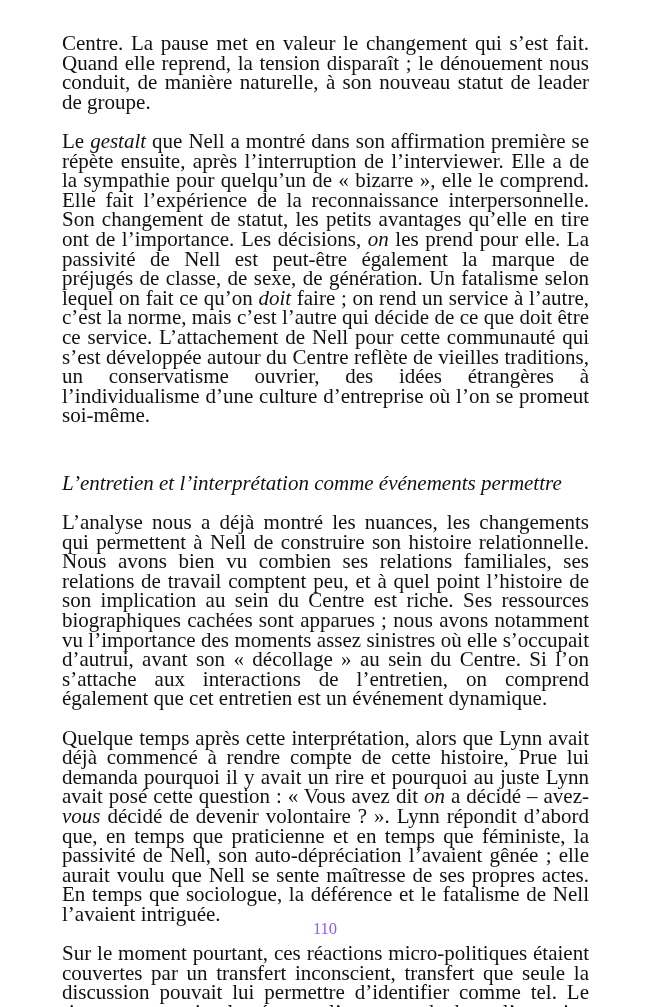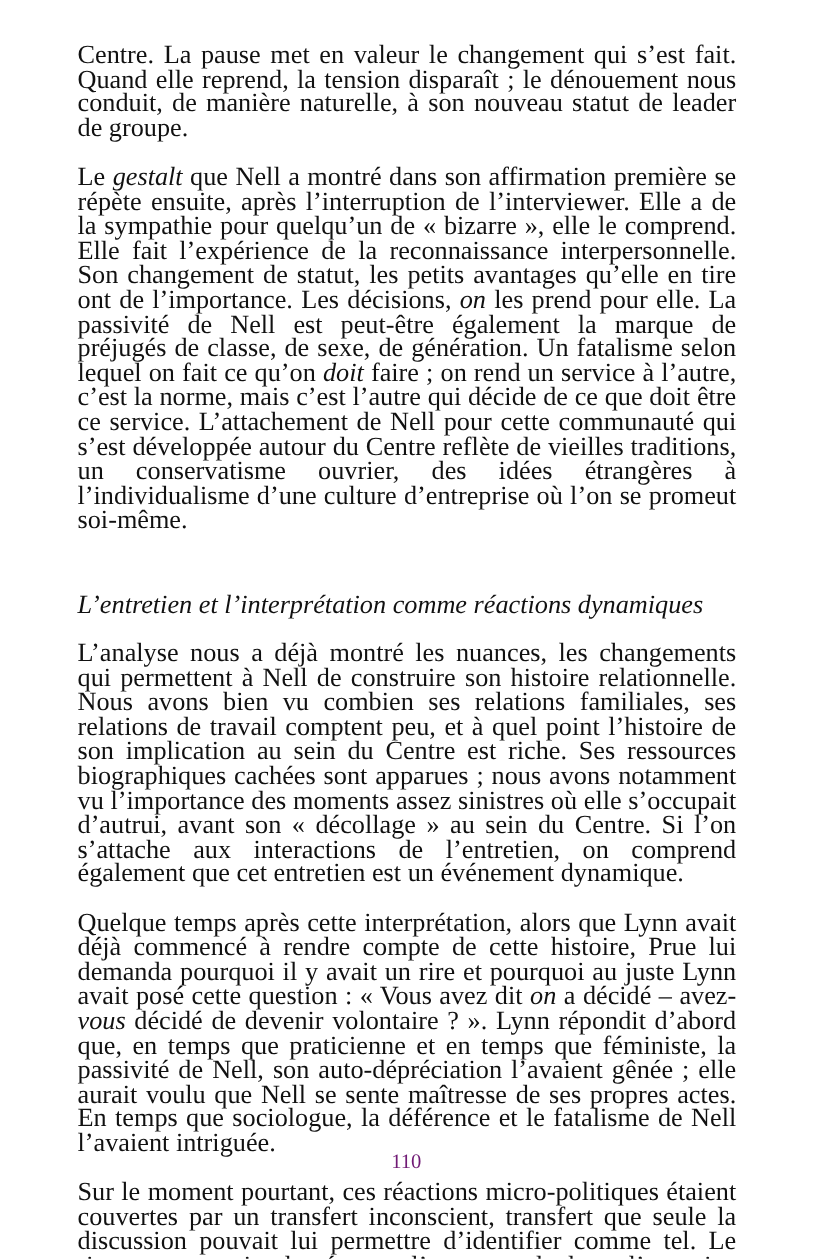--- a/index.html
+++ b/index.html
@@ -7,36 +7,36 @@
   .page {
     position: absolute; left: 62px; top: 34px; width: 527px;
     font-family: "Liberation Serif", serif;
     font-size: 21px; line-height: 19.6px; color: #111111;
   }
   .para { margin: 0 0 19.6px 0; text-align: justify; hyphens: none; }
   .heading { margin: 48px 0 19.6px 0; font-style: italic; }
   em { }
   .pagenum {
     position: absolute; left: 0; width: 650px; top: 919px; text-align: center;
-    font-family: "Liberation Serif", serif; font-size: 16.5px; color: #701a75;
+    font-family: "Liberation Serif", serif; font-size: 16.5px; color: #8b5cf6;
   }
 </style>
 </head>
 <body>
 
 <div class="page">
   <p class="para">
     <span>Centre. La pause met en valeur le changement qui s’est fait. Quand elle reprend, la tension disparaît ; le dénouement nous conduit, de manière naturelle, à son nouveau statut de leader de groupe.</span>
   </p>
 
   <p class="para">
     <span>Le </span><em>gestalt</em><span> que Nell a montré dans son affirmation première se répète ensuite, après l’interruption de l’interviewer. Elle a de la sympathie pour quelqu’un de « bizarre », elle le comprend. Elle fait l’expérience de la reconnaissance interpersonnelle. Son changement de statut, les petits avantages qu’elle en tire ont de l’importance. Les décisions, </span><em>on</em><span> les prend pour elle. La passivité de Nell est peut-être également la marque de préjugés de classe, de sexe, de génération. Un fatalisme selon lequel on fait ce qu’on </span><em>doit</em><span> faire ; on rend un service à l’autre, c’est la norme, mais c’est l’autre qui décide de ce que doit être ce service. L’attachement de Nell pour cette communauté qui s’est développée autour du Centre reflète de vieilles traditions, un conservatisme ouvrier, des idées étrangères à l’individualisme d’une culture d’entreprise où l’on se promeut soi-même.</span>
   </p>
 
-  <p class="para heading">L’entretien et l’interprétation comme réactions dynamiques</p>
+  <p class="para heading">L’entretien et l’interprétation comme événements permettre</p>
 
   <p class="para">
     <span>L’analyse nous a déjà montré les nuances, les changements qui permettent à Nell de construire son histoire relationnelle. Nous avons bien vu combien ses relations familiales, ses relations de travail comptent peu, et à quel point l’histoire de son implication au sein du Centre est riche. Ses ressources biographiques cachées sont apparues ; nous avons notamment vu l’importance des moments assez sinistres où elle s’occupait d’autrui, avant son « décollage » au sein du Centre. Si l’on s’attache aux interactions de l’entretien, on comprend également que cet entretien est un événement dynamique.</span>
   </p>
 
   <p class="para">
     <span>Quelque temps après cette interprétation, alors que Lynn avait déjà commencé à rendre compte de cette histoire, Prue lui demanda pourquoi il y avait un rire et pourquoi au juste Lynn avait posé cette question :  « Vous avez dit </span><em>on</em><span> a décidé – avez-</span><em>vous</em><span> décidé de devenir volontaire ? ». Lynn répondit d’abord que, en temps que praticienne et en temps que féministe, la passivité de Nell, son auto-dépréciation l’avaient gênée ; elle aurait voulu que Nell se sente maîtresse de ses propres actes. En temps que sociologue, la déférence et le fatalisme de Nell l’avaient intriguée.</span>
   </p>
 
   <p class="para">

